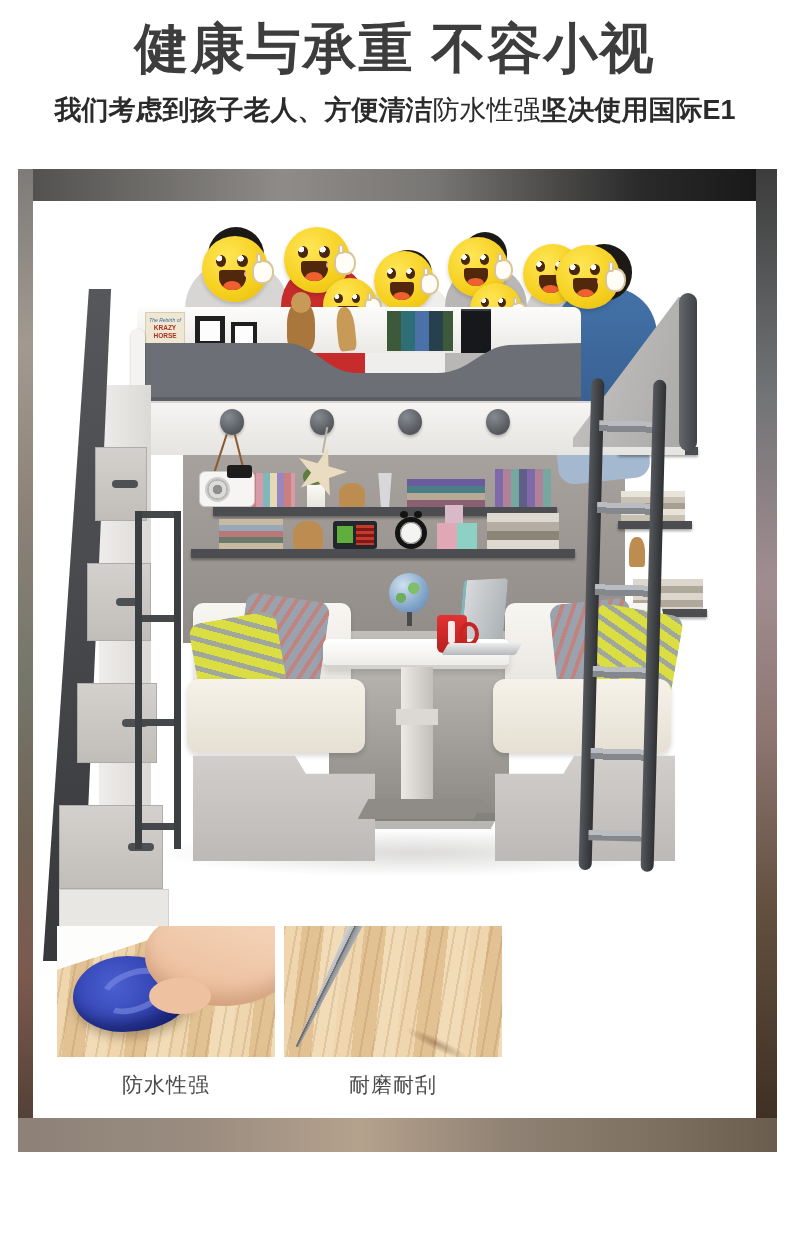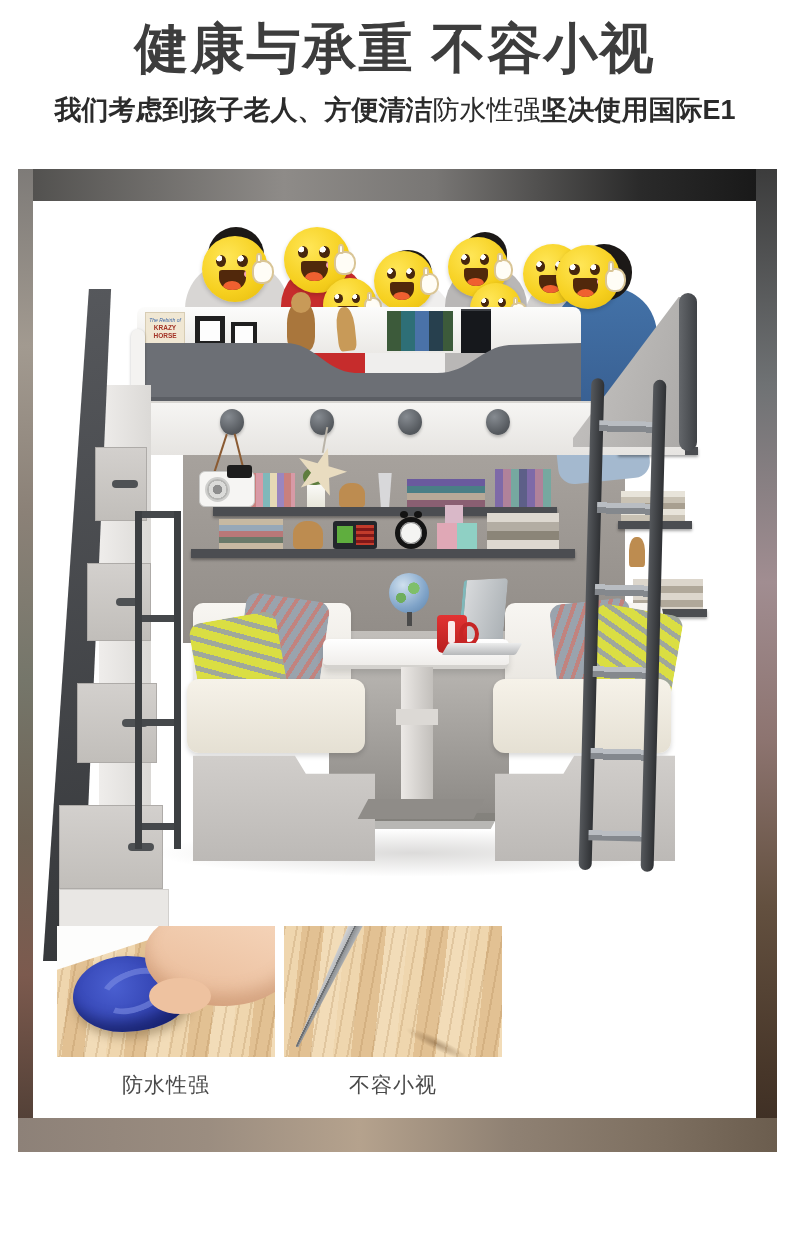--- a/index.html
+++ b/index.html
@@ -377,19 +377,19 @@
             <div class="cloth"></div>
             <div class="hand"></div>
           </div>
           <div class="fcap">防水性强</div>
         </div>
         <div class="feature">
           <div class="fphoto wood">
             <div class="blade"></div>
             <div class="bladesh"></div>
           </div>
-          <div class="fcap">不容小视</div>
+          <div class="fcap">耐磨耐刮</div>
         </div>
       </div>
 
     </div>
   </div>
 </div>
 
 </body></html>

